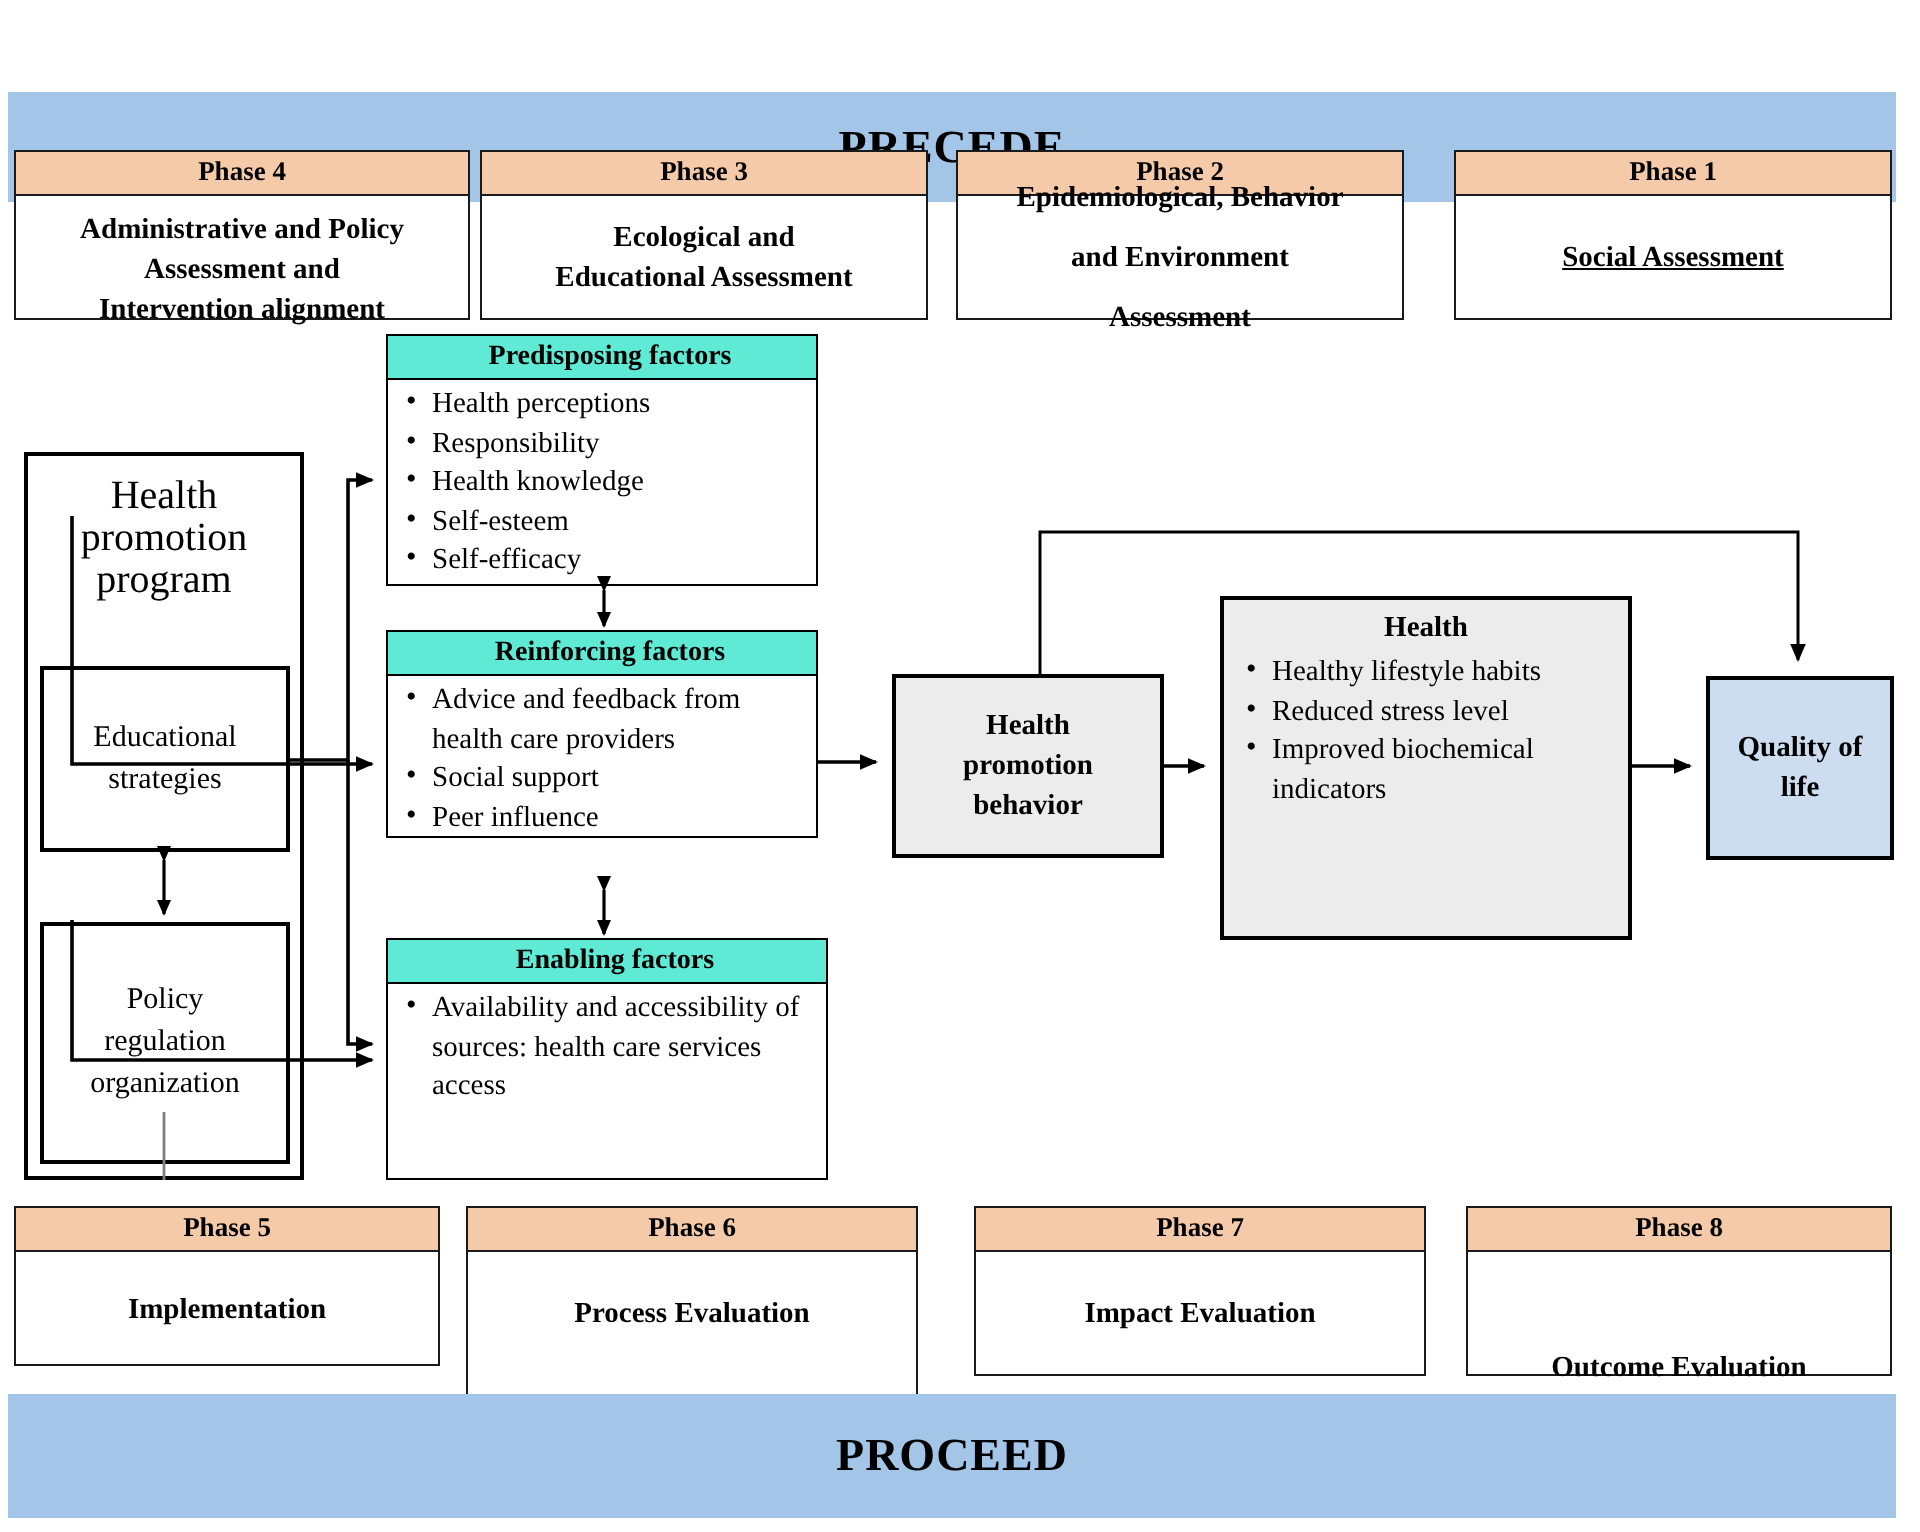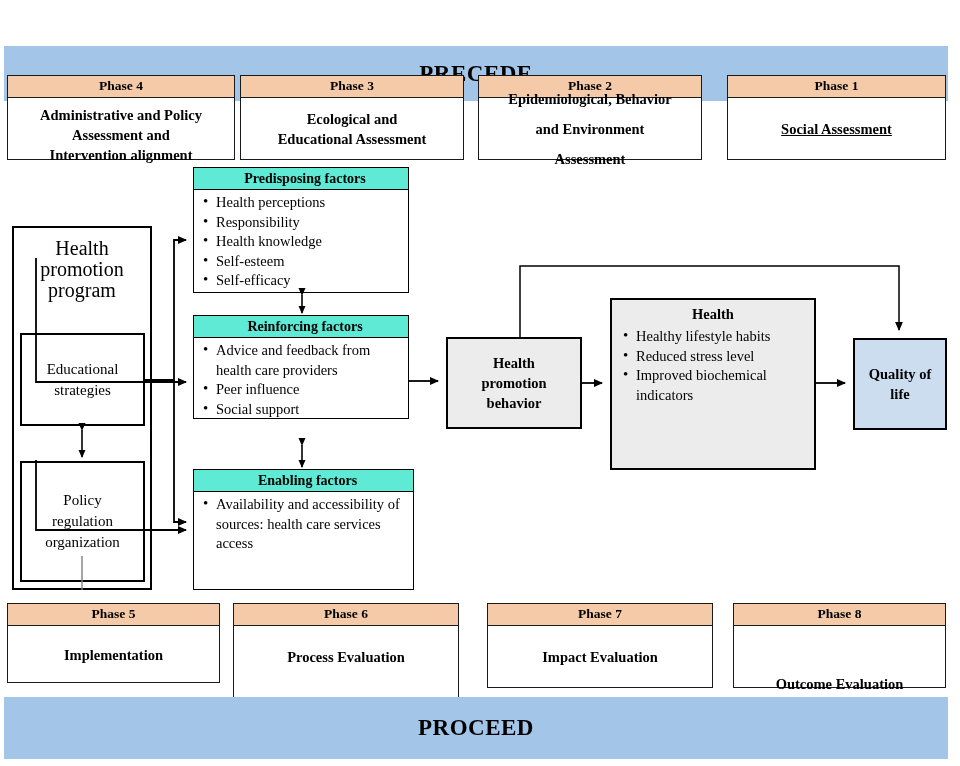--- a/index.html
+++ b/index.html
@@ -184,22 +184,22 @@
       <li>Health knowledge</li>
       <li>Self-esteem</li>
       <li>Self-efficacy</li>
     </ul>
   </div>
 
   <div class="box" style="left:193px;top:315px;width:216px;height:104px;">
     <div class="fhdr">Reinforcing factors</div>
     <ul class="flist">
       <li>Advice and feedback from health care providers</li>
+      <li>Social support</li>
       <li>Peer influence</li>
-      <li>Social support</li>
     </ul>
   </div>
 
   <div class="box" style="left:193px;top:469px;width:221px;height:121px;">
     <div class="fhdr">Enabling factors</div>
     <ul class="flist">
       <li>Availability and accessibility  of sources: health care services access</li>
     </ul>
   </div>
 

